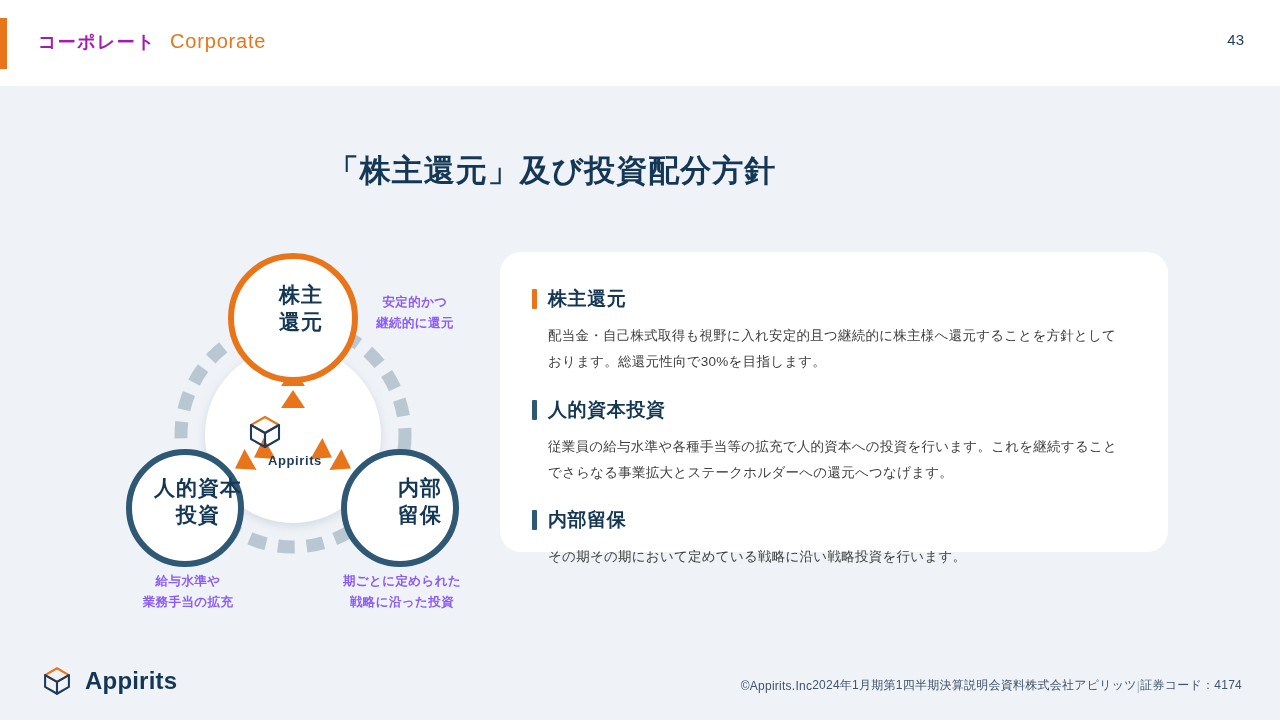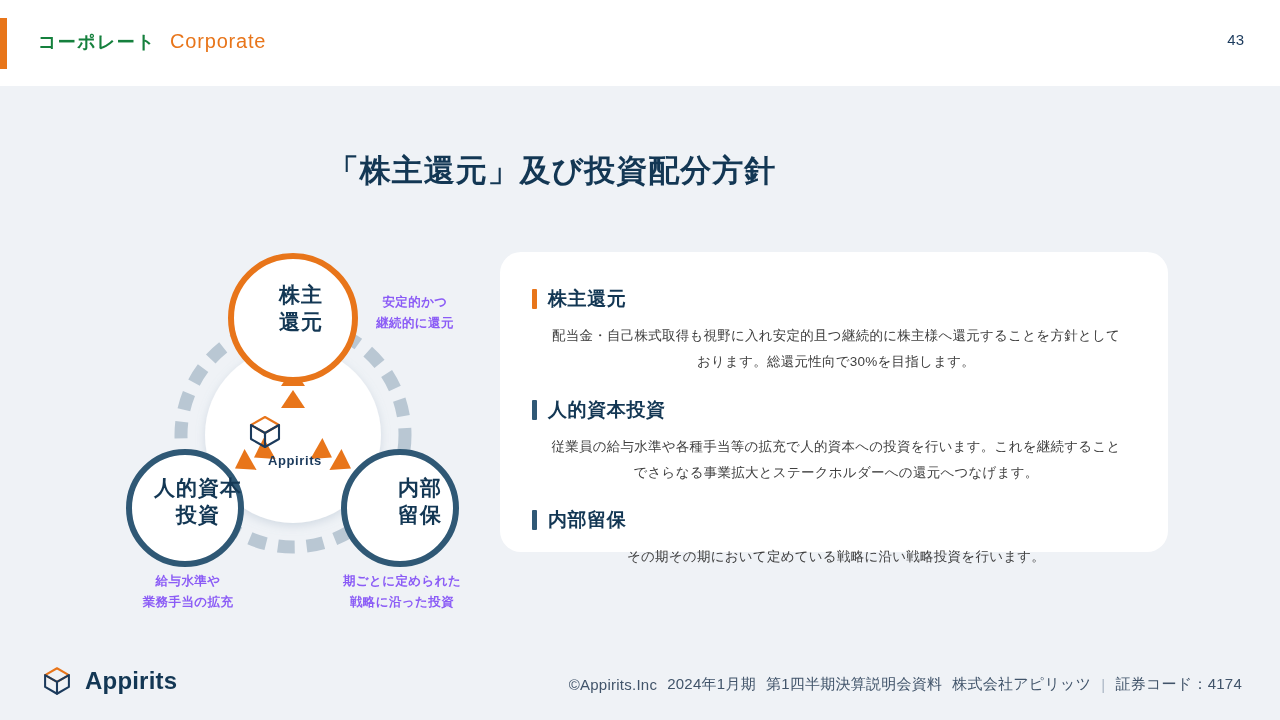--- a/index.html
+++ b/index.html
@@ -36,21 +36,21 @@
     position: absolute;
     left: 38px;
     top: 30px;
     display: flex;
     align-items: baseline;
     gap: 14px;
   }
   .header-title-ja {
     font-size: 18px;
     font-weight: bold;
-    color: #15803d;
+    color: #a21caf;
     letter-spacing: 1.4px;
   }
   .header-title-en {
     font-size: 20px;
     color: #e8751a;
     letter-spacing: 0.8px;
   }
   .page-number {
     position: absolute;
     right: 36px;
@@ -126,21 +126,20 @@
   
   .content-card {
     position: absolute;
     left: 500px;
     top: 252px;
     width: 668px;
     height: 300px;
     background: #ffffff;
     border-radius: 21px;
     padding: 34px 44px 0 32px;
-    text-align: center;
   }
   .section { margin-bottom: 21px; }
   .section:last-child { margin-bottom: 0; }
 
   .section-heading {
     display: flex;
     align-items: center;
     gap: 11px;
     margin-bottom: 11px;
   }
@@ -176,26 +175,25 @@
   .footer-logo-word {
     font-size: 24px;
     font-weight: bold;
     color: #133754;
     letter-spacing: 0.2px;
   }
   .footer-meta {
     position: absolute;
     right: 38px;
     bottom: 26px;
-    font-size: 15px;
+    font-size: 12px;
     color: #41546a;
     letter-spacing: 0.25px;
     display: flex;
     align-items: center;
-    gap: 10px;
   }
   .footer-divider { color: #aab6c4; }
 </style>
 </head>
 <body>
 
 <div class="header">
   <div class="header-accent-bar"></div>
   <div class="header-title-group">
     <span class="header-title-ja">コーポレート</span>

